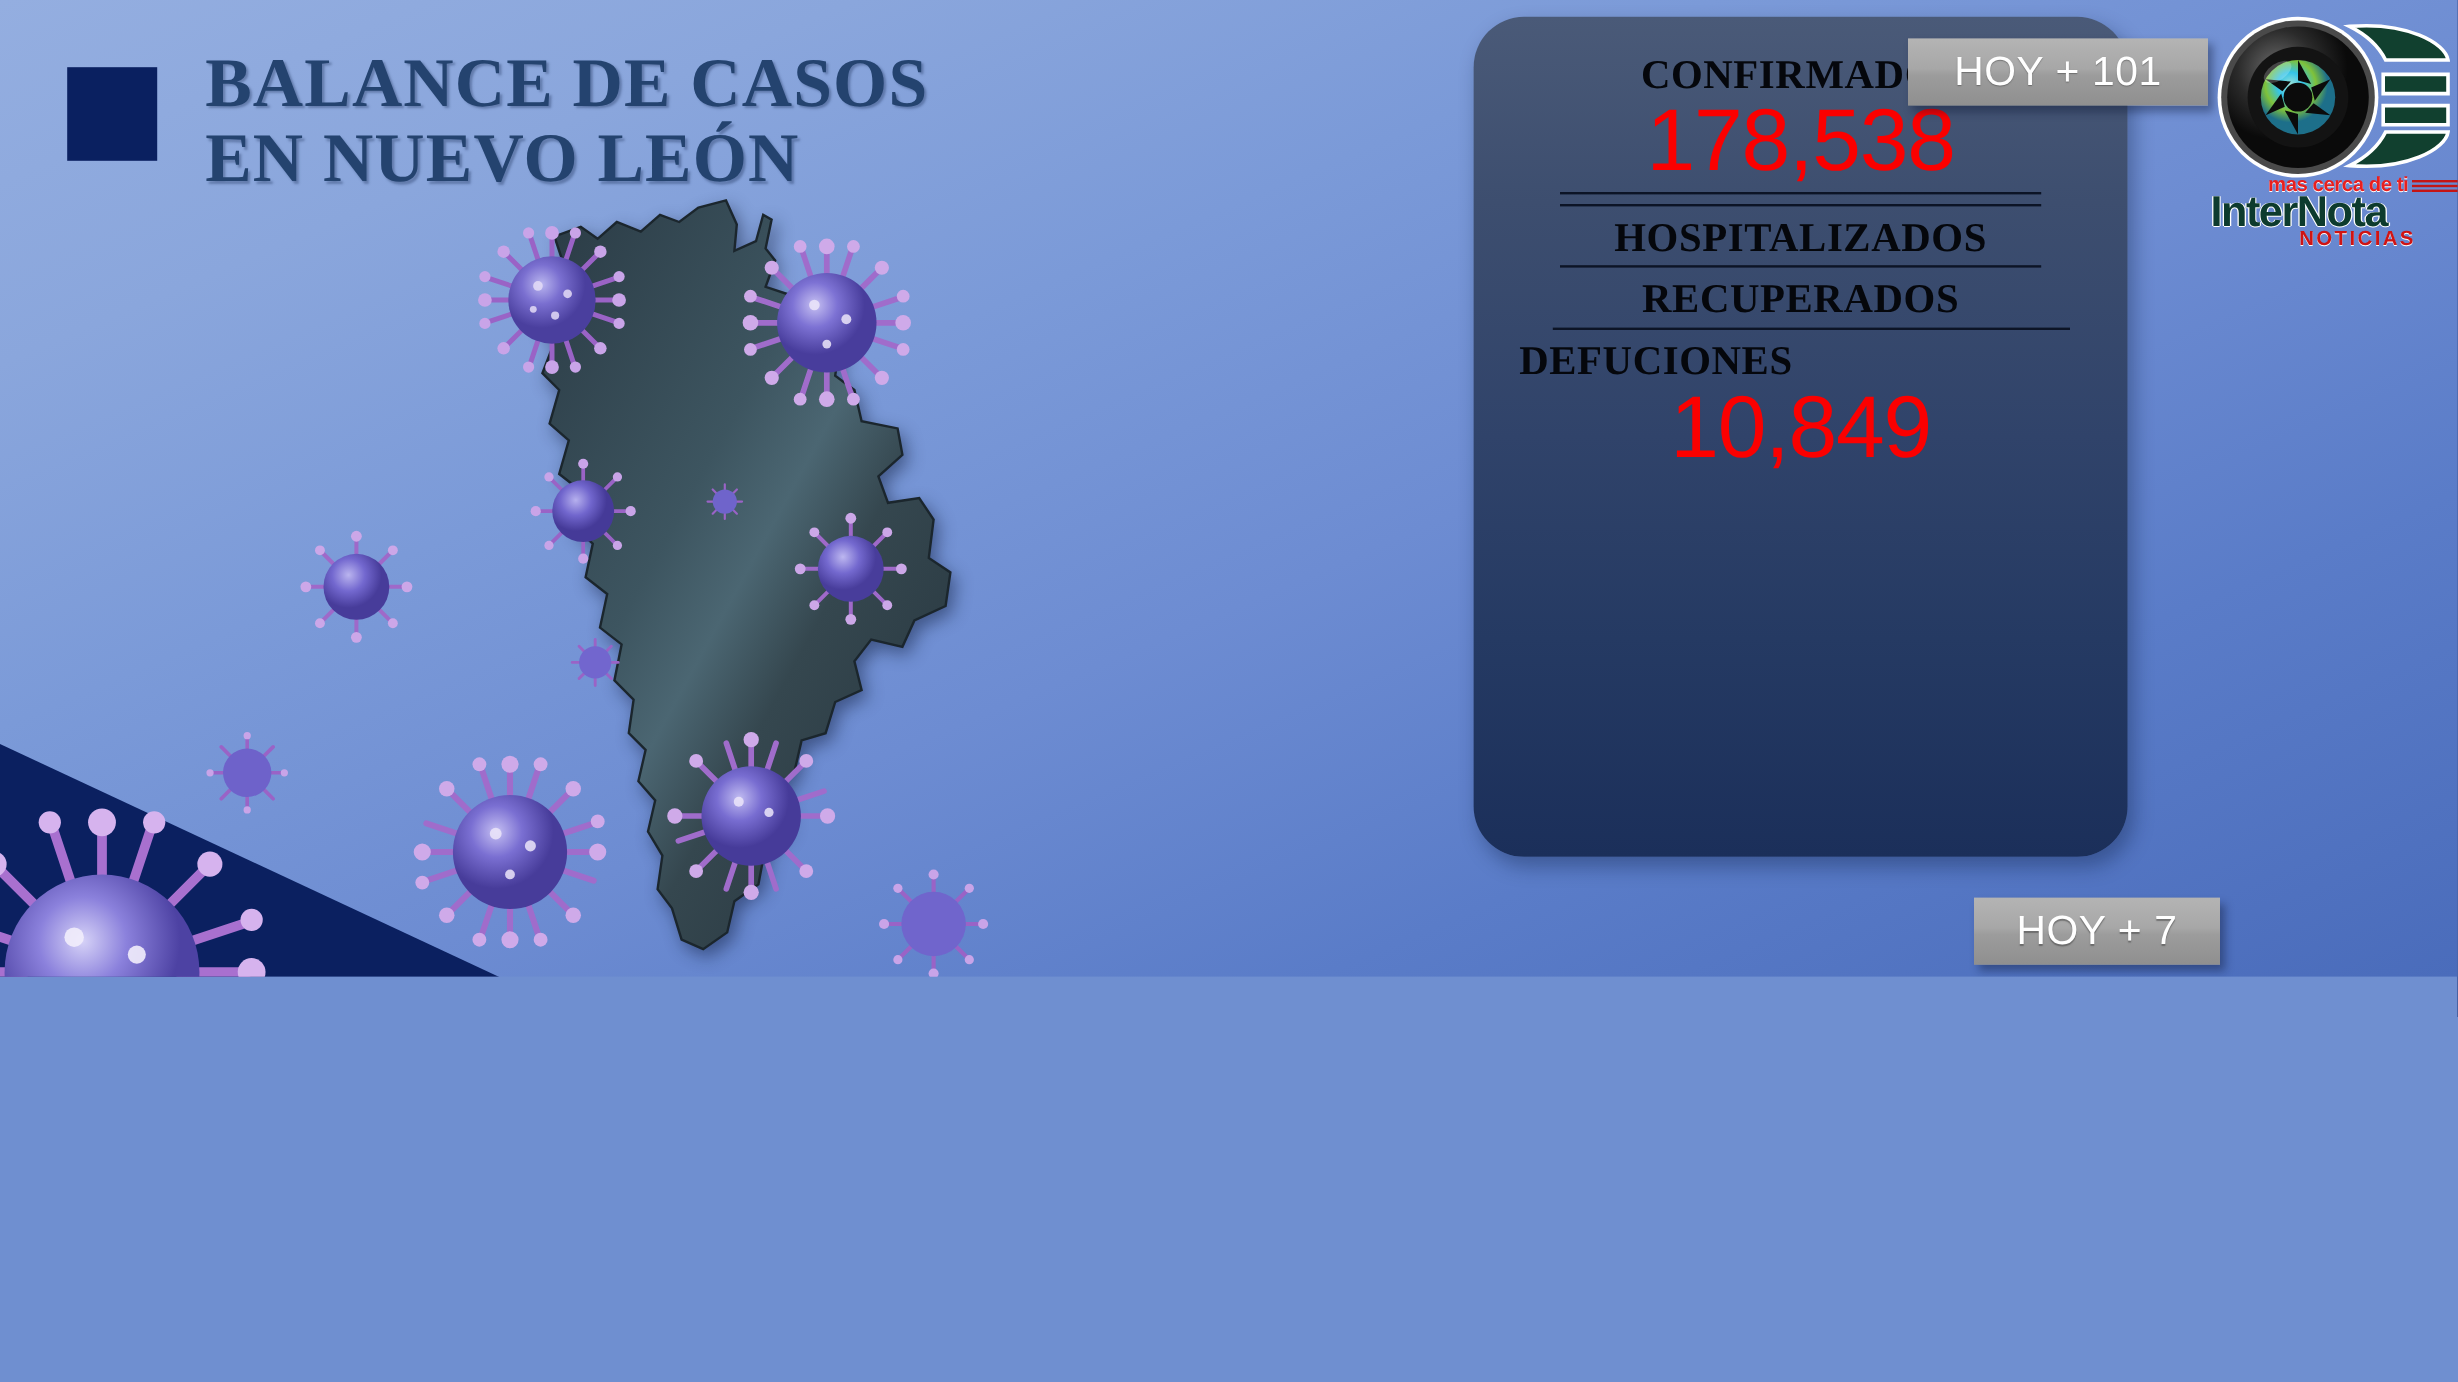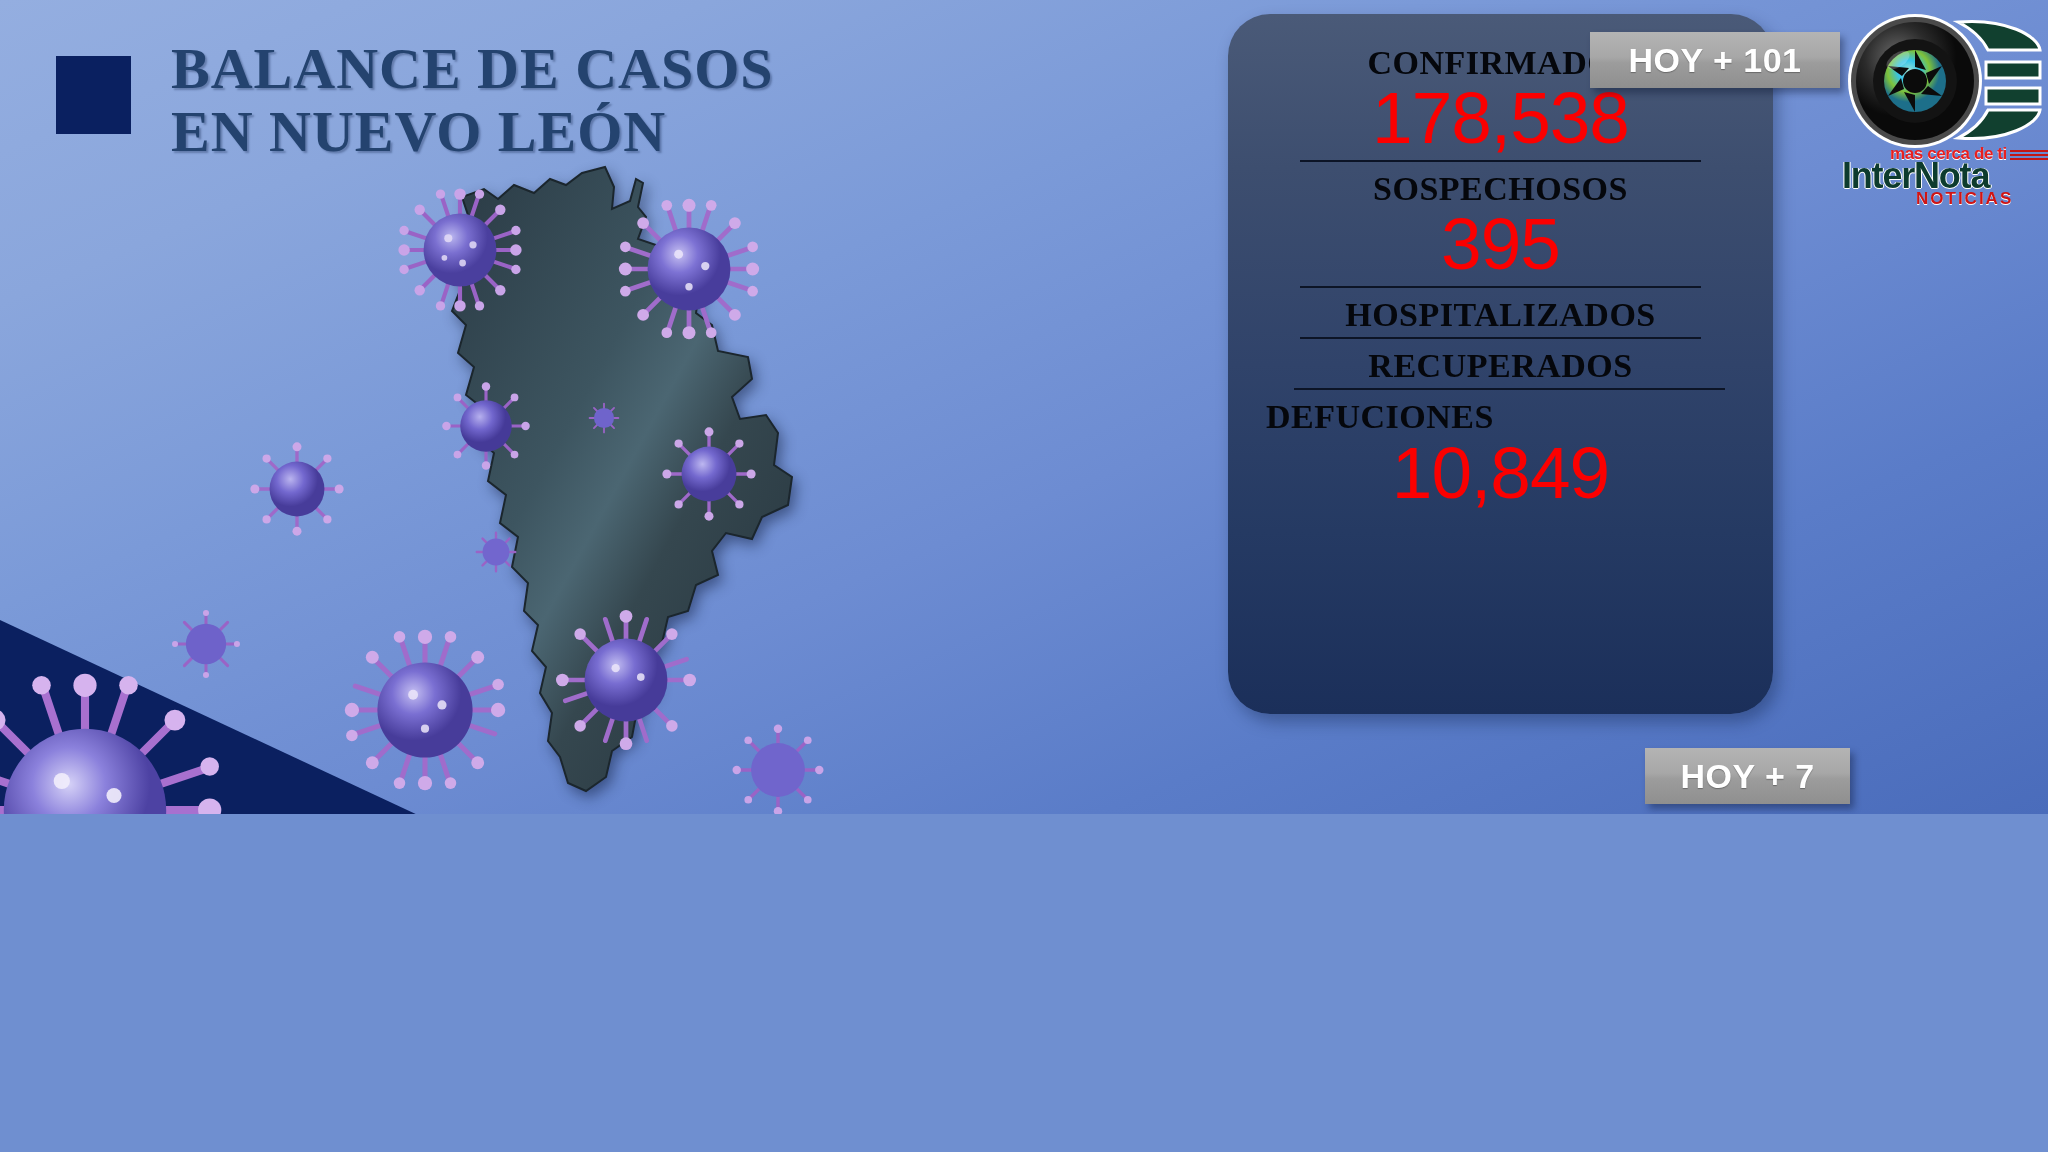--- a/index.html
+++ b/index.html
@@ -99,21 +99,21 @@
     height:0; border-top:2px solid #0c1426;
     margin:4px 34px 8px 34px;
   }
   .stat-rule.wide { margin-left:28px; margin-right:10px; }
 
   
   .hoy-badge {
     position:absolute;
     background:linear-gradient(180deg,#b4b4b4 0%, #a7a7a7 45%, #9c9c9c 55%, #8f8f8f 100%);
     color:#ffffff;
-    font-weight:bold;
+    font-weight:normal;
     font-size:34px;
     letter-spacing:.5px;
     display:flex; align-items:center; justify-content:center;
     box-shadow:4px 5px 7px rgba(10,20,50,.4);
     text-shadow:0 1px 1px rgba(60,60,60,.5);
   }
   #badge-top { left:1590px; top:32px; width:250px; height:56px; }
   #badge-bottom { left:1645px; top:748px; width:205px; height:56px; }
 
   
@@ -515,24 +515,20 @@
   </div>
 
   <div class="stats-panel">
 
     <div class="stat-row">
       <div class="stat-label">CONFIRMADOS</div>
       <div class="stat-value">178,538</div>
     </div>
     <div class="stat-rule"></div>
 
-    <div class="stat-row">
-      <div class="stat-label">SOSPECHOSOS</div>
-      <div class="stat-value">395</div>
-    </div>
     <div class="stat-rule"></div>
 
     <div class="stat-row">
       <div class="stat-label">HOSPITALIZADOS</div>
     </div>
     <div class="stat-rule"></div>
 
     <div class="stat-row">
       <div class="stat-label">RECUPERADOS</div>
     </div>

